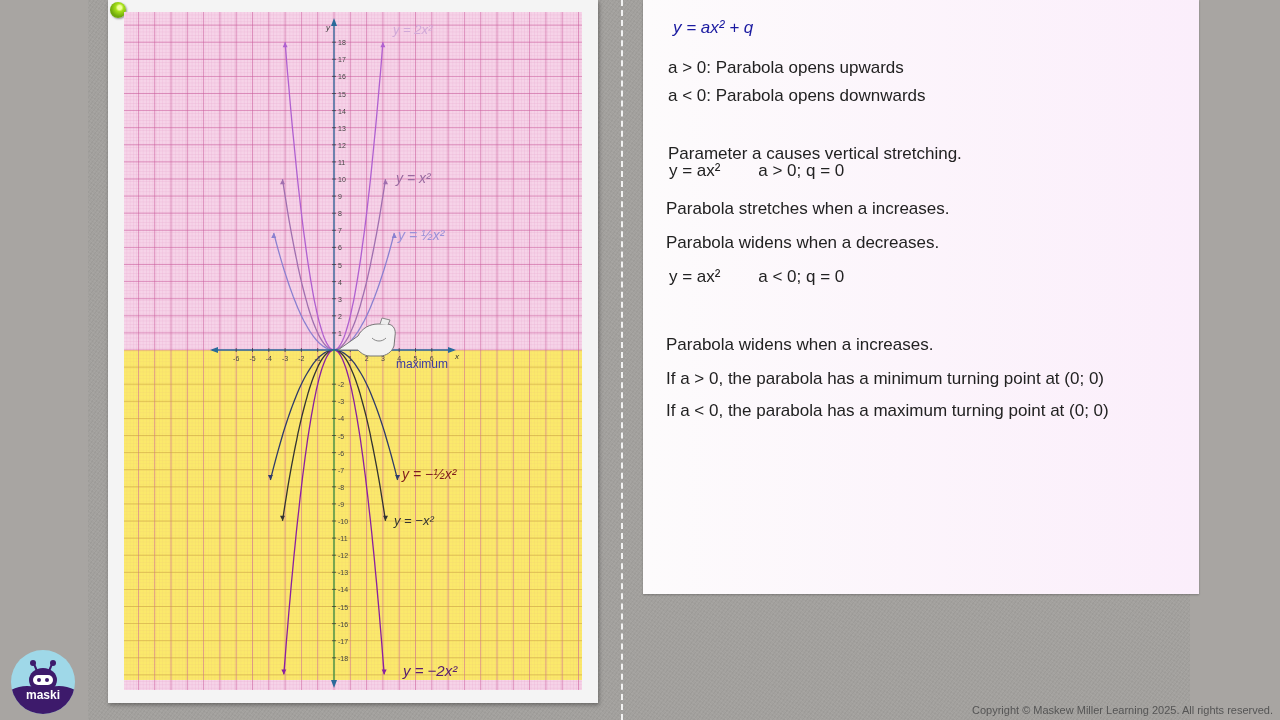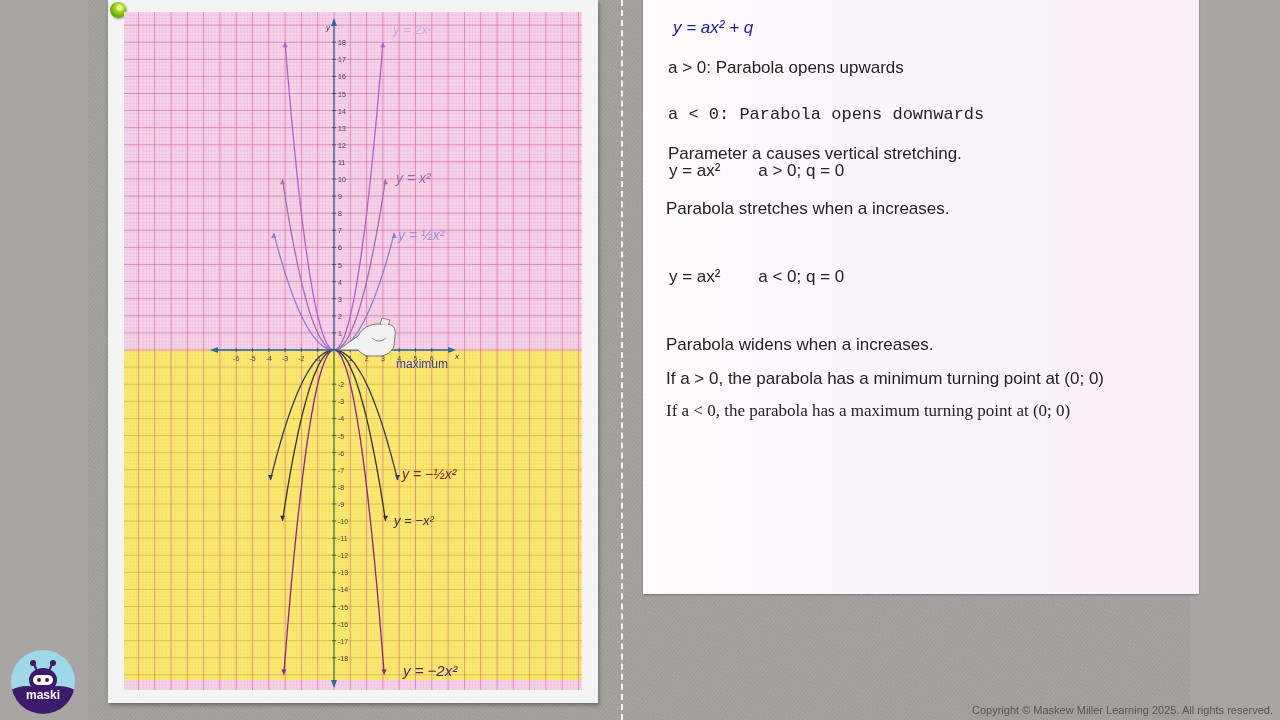--- a/index.html
+++ b/index.html
@@ -254,28 +254,29 @@
   <svg width="62" height="44" viewBox="0 0 62 44">
     <path d="M2 34 L22 20 C26 12 34 8 42 8 L52 8 C58 9 60 14 59 20 L58 30 C56 36 50 40 44 40 L34 40 C28 40 24 36 22 34 Z" fill="#f2f2f2" stroke="#777" stroke-width="1"></path>
     <path d="M36 22 C40 26 46 26 50 22" stroke="#888" fill="none"></path>
     <path d="M44 8 L46 2 L54 4 L52 9" fill="#eee" stroke="#888"></path>
   </svg>
 </div>
 
 <div class="notes">
   <div class="line formula" style="left:30px;top:18px;font-style:italic;">y = ax² + q</div>
   <div class="line" style="left:25px;top:58px;">a &gt; 0: Parabola opens upwards</div>
-  <div class="line" style="left:25px;top:105px;font-family:Liberation Mono, monospace;">a &lt; 0: Parabola opens downwards</div>
+  <div class="line" style="left:25px;top:86px;">a &lt; 0: Parabola opens downwards</div>
   <div class="line" style="left:25px;top:144px;">Parameter a causes vertical stretching.</div>
   <div class="line" style="left:26px;top:161px;white-space:pre;">y = ax²        a &gt; 0; q = 0</div>
   <div class="line" style="left:23px;top:199px;">Parabola stretches when a increases.</div>
+  <div class="line" style="left:23px;top:233px;">Parabola widens when a decreases.</div>
   <div class="line" style="left:26px;top:267px;white-space:pre;">y = ax²        a &lt; 0; q = 0</div>
   <div class="line" style="left:23px;top:335px;">Parabola widens when a increases.</div>
   <div class="line" style="left:23px;top:369px;">If a &gt; 0, the parabola has a minimum turning point at (0; 0)</div>
-  <div class="line" style="left:23px;top:401px;font-family:Liberation Serif, serif;">If a &lt; 0, the parabola has a maximum turning point at (0; 0)</div>
+  <div class="line" style="left:23px;top:401px;">If a &lt; 0, the parabola has a maximum turning point at (0; 0)</div>
 </div>
 
 <div class="logo">
   <svg width="64" height="64" viewBox="0 0 64 64" style="position:absolute;left:0;top:0;">
     <line x1="23" y1="14" x2="26" y2="21" stroke="#3d1a6b" stroke-width="2"></line>
     <line x1="41" y1="14" x2="38" y2="21" stroke="#3d1a6b" stroke-width="2"></line>
     <circle cx="22" cy="13" r="3" fill="#3d1a6b"></circle>
     <circle cx="42" cy="13" r="3" fill="#3d1a6b"></circle>
     <ellipse cx="32" cy="30" rx="14" ry="12" fill="#3d1a6b"></ellipse>
     <rect x="22" y="25" width="20" height="10" rx="5" fill="#fff"></rect>

